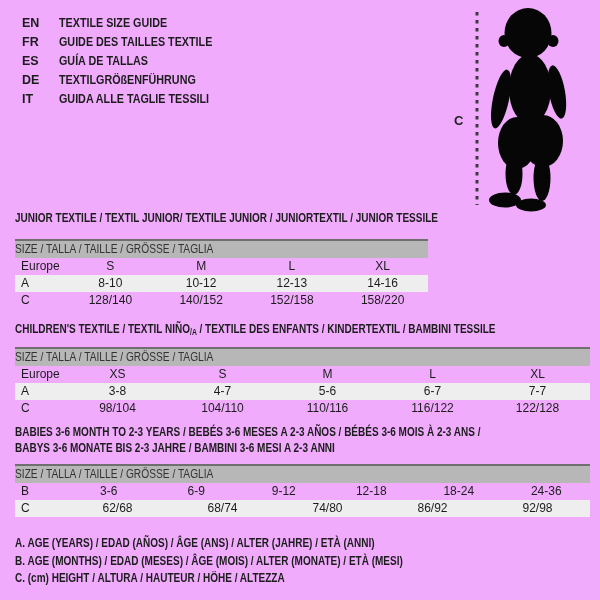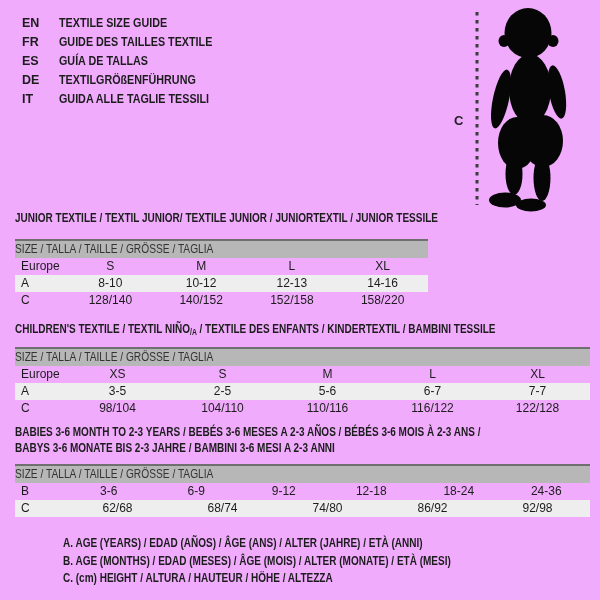--- a/index.html
+++ b/index.html
@@ -48,21 +48,21 @@
   #table-children .size-bar { margin-top: 7px; }
   #table-babies   .size-bar { margin-top: 8px; }
   .bar-text { display: inline-block; transform: scaleX(0.85); transform-origin: 0 50%; }
 
   .trow { display: flex; height: 17px; line-height: 17px; align-items: center; }
   .trow.shaded { background: var(--shaded-row, #eeeeee); }
   .tlabel { flex: 0 0 50px; padding-left: 6px; text-align: left; }
   .tcell { flex: 1 1 0; text-align: center; }
 
   
-  .footnotes { position: absolute; left: 15px; top: 535px; margin-left: 48px; }
+  .footnotes { position: absolute; left: 15px; top: 535px; }
   .footnote {
     font-weight: bold; font-size: 12.5px; line-height: 17.5px;
     white-space: nowrap; transform: scaleX(0.8); transform-origin: 0 0;
   }
 </style>
 </head>
 <body>
 
 <div class="canvas">
 
@@ -151,22 +151,22 @@
         <div class="trow">
           <div class="tlabel">Europe</div>
           <div class="tcell">XS</div>
           <div class="tcell">S</div>
           <div class="tcell">M</div>
           <div class="tcell">L</div>
           <div class="tcell">XL</div>
         </div>
         <div class="trow shaded">
           <div class="tlabel">A</div>
-          <div class="tcell">3-5</div>
-          <div class="tcell">2-5</div>
+          <div class="tcell">3-8</div>
+          <div class="tcell">4-7</div>
           <div class="tcell">5-6</div>
           <div class="tcell">6-7</div>
           <div class="tcell">7-7</div>
         </div>
         <div class="trow">
           <div class="tlabel">C</div>
           <div class="tcell">98/104</div>
           <div class="tcell">104/110</div>
           <div class="tcell">110/116</div>
           <div class="tcell">116/122</div>

